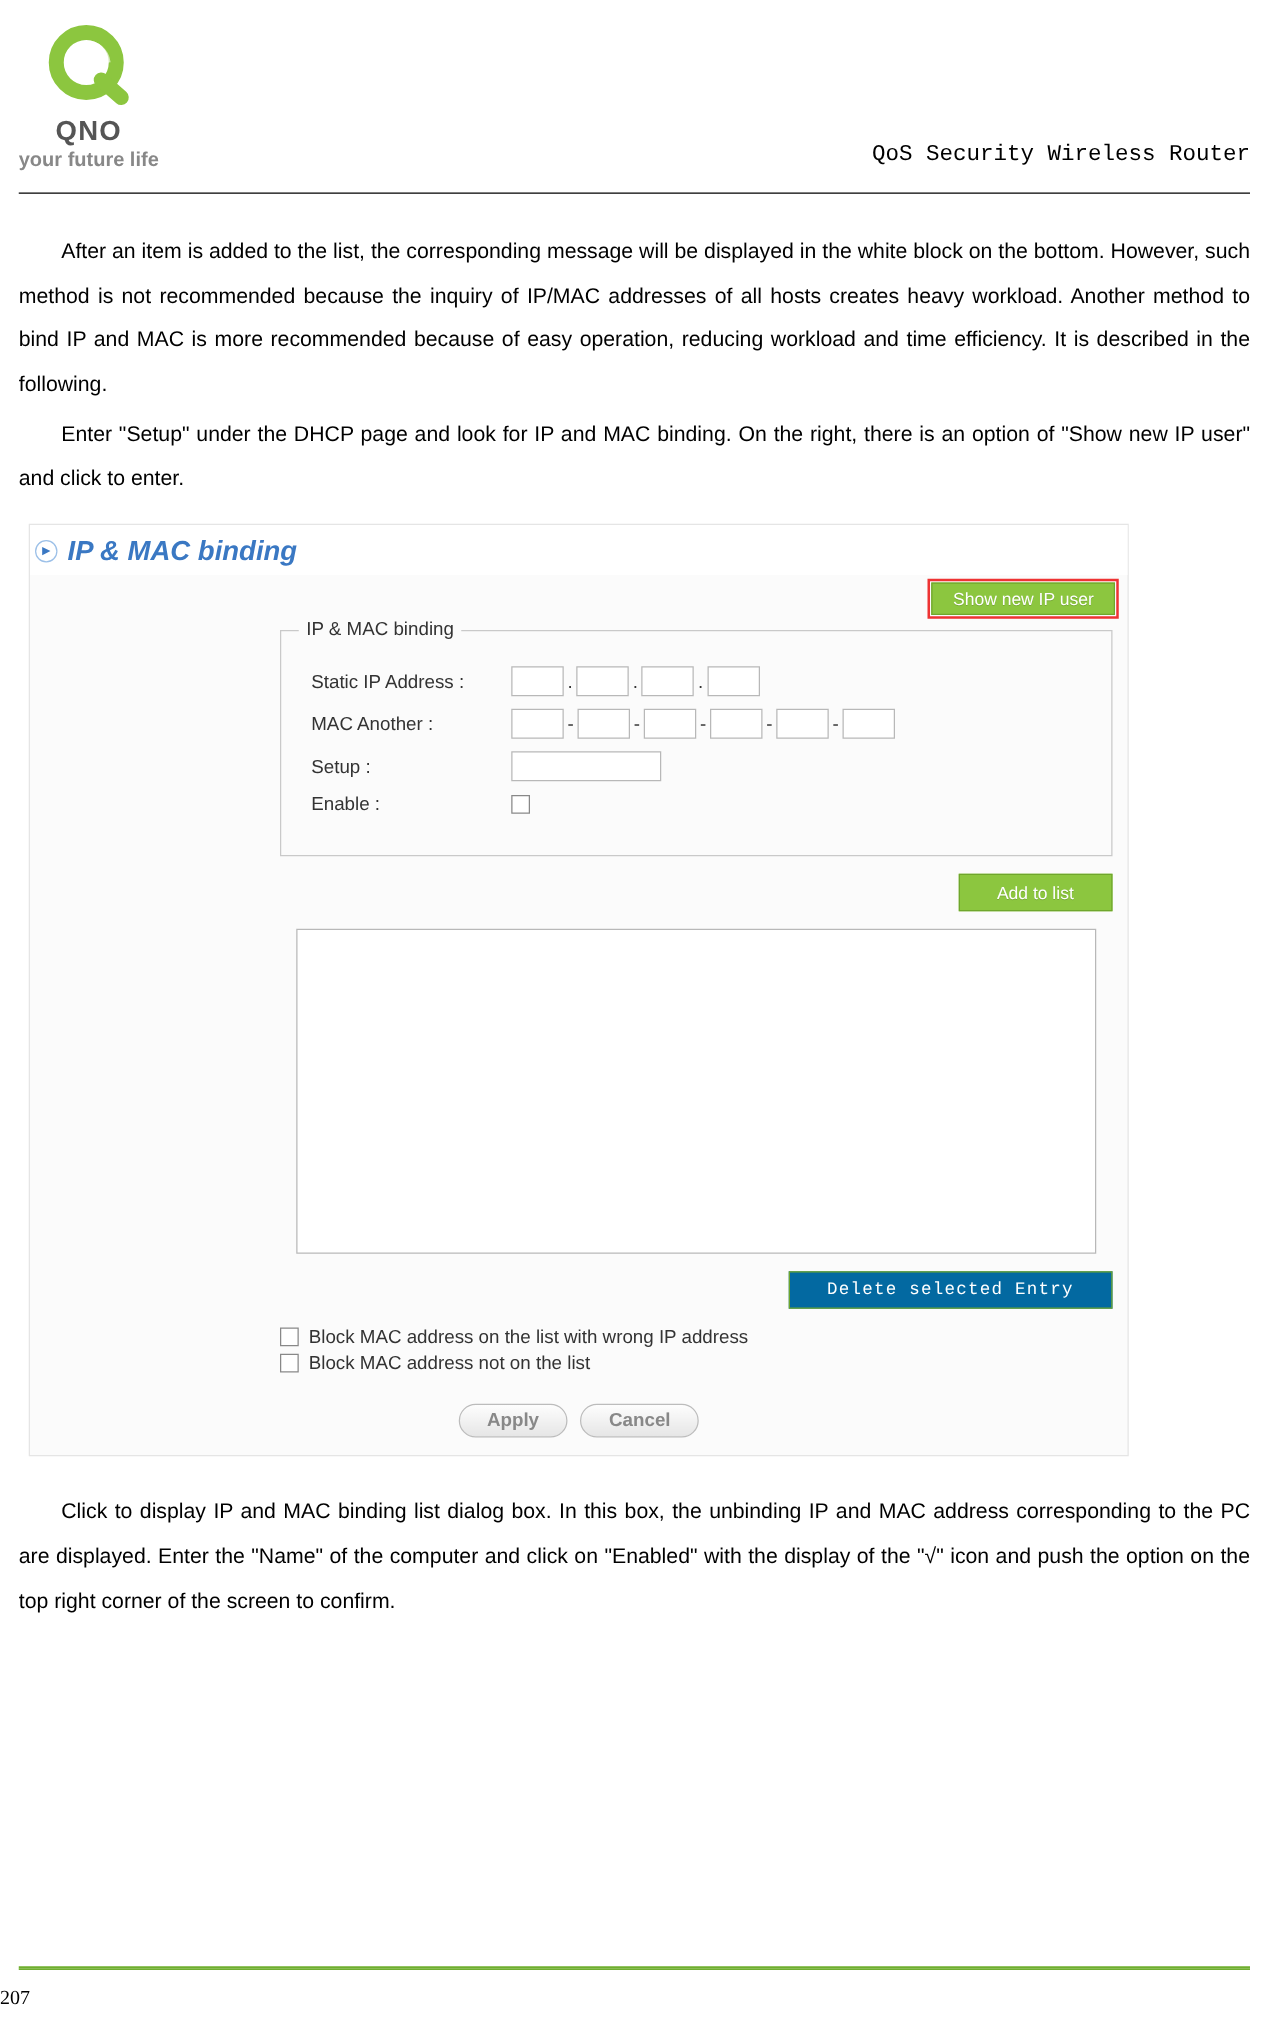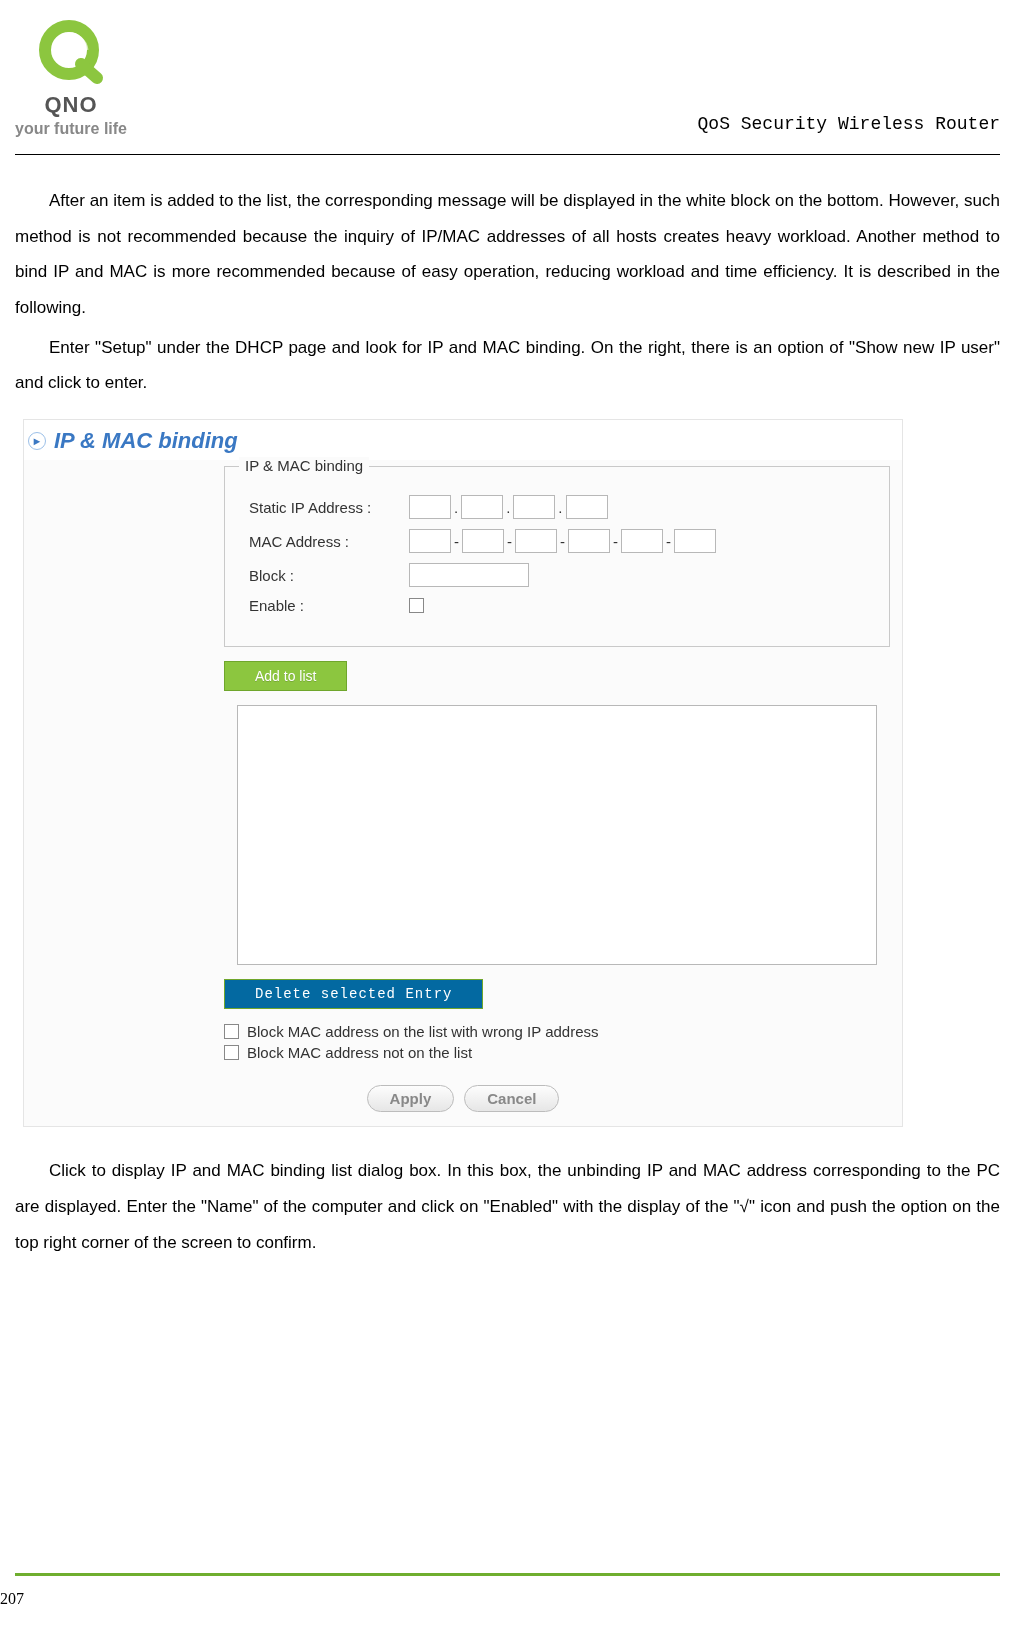--- a/index.html
+++ b/index.html
@@ -111,21 +111,21 @@
   }
   .name-input {
     width: 120px; height: 24px; border: 1px solid #b8b8b8;
     background: #fff; font-size: 13px; padding: 0 4px;
   }
   .sep { margin: 0 3px; font-size: 15px; color: #333; }
   .chk {
     width: 15px; height: 15px; border: 1px solid #888; background: #fff;
     display: inline-block;
   }
-  .center-row { display: flex; justify-content: flex-start; margin: 14px 0; }
+  .center-row { display: flex; justify-content: flex-end; margin: 14px 0; }
   .listbox {
     width: 640px; height: 260px;
     border: 1px solid #b8b8b8; background: #fff;
     margin: 0 auto;
   }
   .wide-green-btn {
     background: #0369a1; color: #fff;
     font-size: 14px; padding: 6px 30px;
     border: 1px solid #6fa62c; letter-spacing: 1px;
     cursor: pointer;
@@ -174,53 +174,56 @@
     <p>After an item is added to the list, the corresponding message will be displayed in the white block on the bottom. However, such method is not recommended because the inquiry of IP/MAC addresses of all hosts creates heavy workload. Another method to bind IP and MAC is more recommended because of easy operation, reducing workload and time efficiency. It is described in the following.</p>
     <p>Enter "Setup" under the DHCP page and look for IP and MAC binding. On the right, there is an option of "Show new IP user" and click to enter.</p>
   </div>
 
   <div class="ui-panel">
     <div class="section-title-row">
       <span class="bullet-icon">►</span>
       <span class="section-title">IP &amp; MAC binding</span>
     </div>
 
+    <div class="topbar">
+      <button class="green-btn highlight-outline">Show new IP user</button>
+    </div>
 
     <div class="inner-area">
       <div class="fieldset">
         <span class="legend">IP &amp; MAC binding</span>
 
         <div class="form-row">
           <span class="form-label">Static IP Address :</span>
           <input class="small-input" style="">
           <span class="sep">.</span>
           <input class="small-input" style="">
           <span class="sep">.</span>
           <input class="small-input" style="">
           <span class="sep">.</span>
           <input class="small-input" style="">
         </div>
 
         <div class="form-row">
-          <span class="form-label">MAC Address :</span>
-          <input class="small-input" style="">
-          <span class="sep">-</span>
-          <input class="small-input" style="">
-          <span class="sep">-</span>
-          <input class="small-input" style="">
-          <span class="sep">-</span>
-          <input class="small-input" style="">
-          <span class="sep">-</span>
-          <input class="small-input" style="">
-          <span class="sep">-</span>
-          <input class="small-input" style="">
-        </div>
-
-        <div class="form-row">
-          <span class="form-label">Block :</span>
+          <span class="form-label">MAC Another :</span>
+          <input class="small-input" style="">
+          <span class="sep">-</span>
+          <input class="small-input" style="">
+          <span class="sep">-</span>
+          <input class="small-input" style="">
+          <span class="sep">-</span>
+          <input class="small-input" style="">
+          <span class="sep">-</span>
+          <input class="small-input" style="">
+          <span class="sep">-</span>
+          <input class="small-input" style="">
+        </div>
+
+        <div class="form-row">
+          <span class="form-label">Setup :</span>
           <input class="name-input" style="">
         </div>
 
         <div class="form-row">
           <span class="form-label">Enable :</span>
           <span class="chk"></span>
         </div>
       </div>
 
       <div class="center-row">

